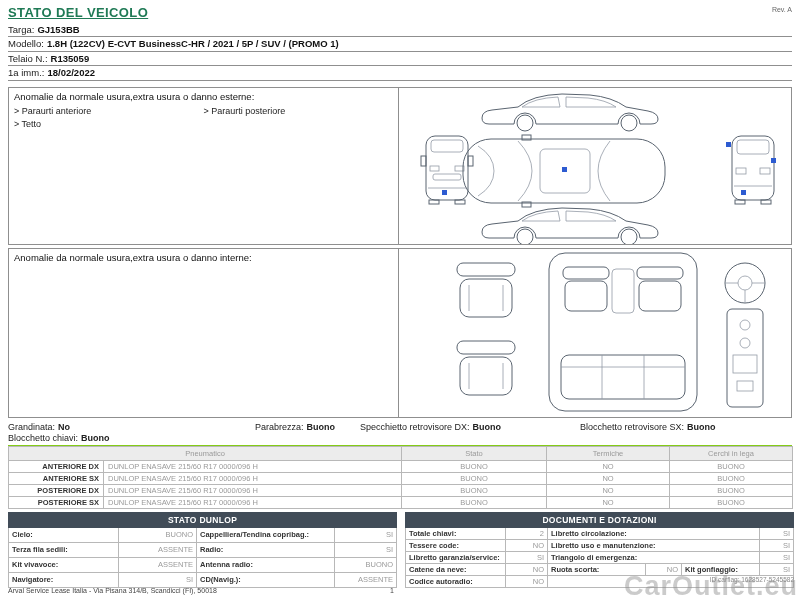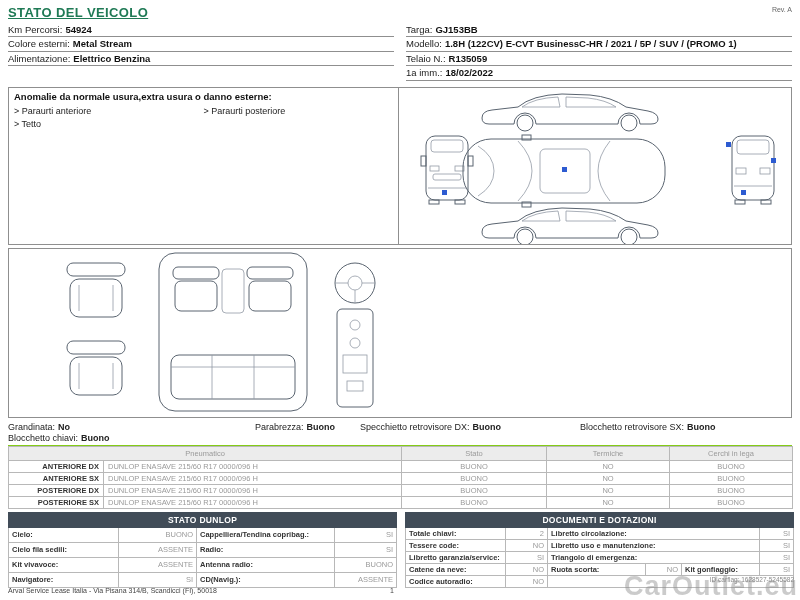--- a/index.html
+++ b/index.html
@@ -11,21 +11,21 @@
   .rev{font-size:7px;color:#666;padding-top:1px}
   .info-wrap{display:flex;gap:12px;margin-top:2px}
   .info-col{flex:1}
   .info-row{border-bottom:1px solid #8f8f8f;font-size:9.5px;line-height:1.2;padding:1px 0 1px 0;min-height:12px}
   .info-row .lbl{color:#222}
   .info-row .val{font-weight:bold;color:#111;margin-left:3px}
   .box{border:1px solid #8f8f8f;display:flex;background:#fff}
   .box-ext{height:158px;margin-top:6px}
   .box-int{height:170px;margin-top:3px}
   .box-left{width:390px;border-right:1px solid #8f8f8f;padding:3px 5px}
-  .box-title{font-weight:bold;font-size:9.5px;color:#111}
+  .box-title{font-weight:normal;font-size:9.5px;color:#111}
   .anomaly-cols{display:flex;margin-top:4px;font-size:9px;color:#222}
   .anomaly-col{width:192px}
   .anomaly-item{margin-bottom:3px}
   .box-right{flex:1;position:relative;overflow:hidden}
   .ln{fill:none;stroke:#5a6470;stroke-width:1}
   .ln2{fill:none;stroke:#939ba6;stroke-width:.8}
   .whl{fill:#fff;stroke:#5a6470;stroke-width:1}
   .dmg{fill:#2d5bd1;stroke:none}
   .summary{position:relative;height:24px;margin-top:4px;border-bottom:1px solid #84cc16;font-size:9px;color:#222}
   .summary .pair{position:absolute;white-space:nowrap}
@@ -53,31 +53,20 @@
 <div class="page">
 
   <div class="header-row">
     <div class="page-title">STATO DEL VEICOLO</div>
     <div class="rev">Rev. A</div>
   </div>
 
   <div class="info-wrap">
     <div class="info-col">
       <div class="info-row">
-        <span class="lbl">Km Percorsi:</span><span class="val">54924</span>
-      </div>
-      <div class="info-row">
-        <span class="lbl">Colore esterni:</span><span class="val">Metal Stream</span>
-      </div>
-      <div class="info-row">
-        <span class="lbl">Alimentazione:</span><span class="val">Elettrico Benzina</span>
-      </div>
-    </div>
-    <div class="info-col">
-      <div class="info-row">
         <span class="lbl">Targa:</span><span class="val">GJ153BB</span>
       </div>
       <div class="info-row">
         <span class="lbl">Modello:</span><span class="val">1.8H (122CV) E-CVT BusinessC-HR / 2021 / 5P / SUV / (PROMO 1)</span>
       </div>
       <div class="info-row">
         <span class="lbl">Telaio N.:</span><span class="val">R135059</span>
       </div>
       <div class="info-row">
         <span class="lbl">1a imm.:</span><span class="val">18/02/2022</span>
@@ -152,20 +141,23 @@
           <circle class="whl" cx="51" cy="33" r="8"></circle>
             <circle class="whl" cx="155" cy="33" r="8"></circle>
           <path class="ln2" d="M48,17 Q60,8 84,7 L86,17 Z"></path>
             <path class="ln2" d="M92,7 L114,8 Q132,10 142,17 L92,17 Z"></path>
         </g>
       </svg>
     </div>
   </div>
 
   <div class="box box-int">
+    <div class="box-left">
+      <div class="box-title">Anomalie da normale usura,extra usura o danno interne:</div>
+    </div>
     <div class="box-right">
       <svg width="392" height="168" viewBox="0 0 392 168">
         <g transform="translate(58,14)">
           <rect class="ln" x="0" y="0" width="58" height="13" rx="6"></rect>
           <rect class="ln" x="3" y="16" width="52" height="38" rx="9"></rect>
           <line class="ln2" x1="12" y1="22" x2="12" y2="48"></line>
             <line class="ln2" x1="46" y1="22" x2="46" y2="48"></line>
         </g>
         <g transform="translate(58,92)">
           <rect class="ln" x="0" y="0" width="58" height="13" rx="6"></rect>
@@ -271,21 +263,21 @@
           </tr>
         </thead>
       <tbody>
         <tr>
           <td class="lb">Cielo:</td>
           <td class="vl">BUONO</td>
           <td class="lb">Cappelliera/Tendina copribag.:</td>
           <td class="vl">SI</td>
         </tr>
         <tr>
-          <td class="lb">Cielo fila sedili:</td>
+          <td class="lb">Terza fila sedili:</td>
           <td class="vl">ASSENTE</td>
           <td class="lb">Radio:</td>
           <td class="vl">SI</td>
         </tr>
         <tr>
           <td class="lb">Kit vivavoce:</td>
           <td class="vl">ASSENTE</td>
           <td class="lb">Antenna radio:</td>
           <td class="vl">BUONO</td>
         </tr>

